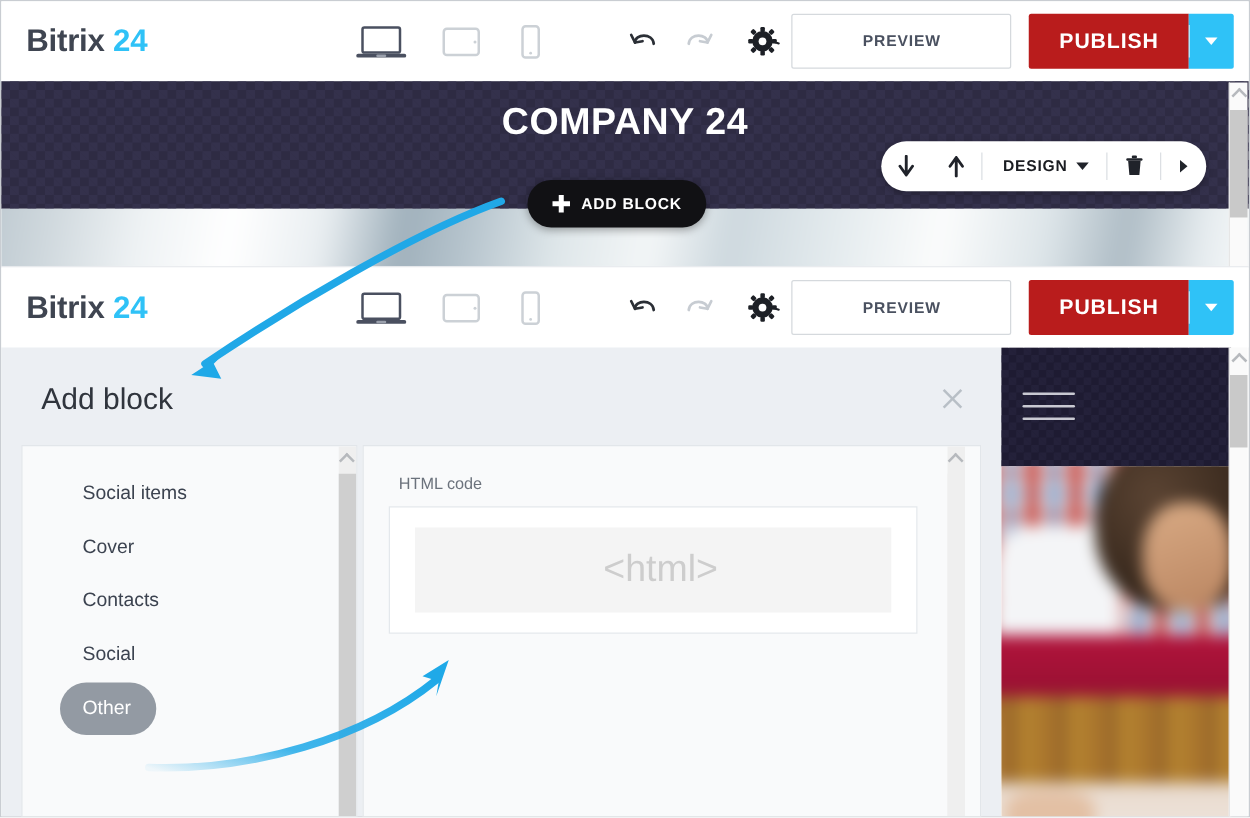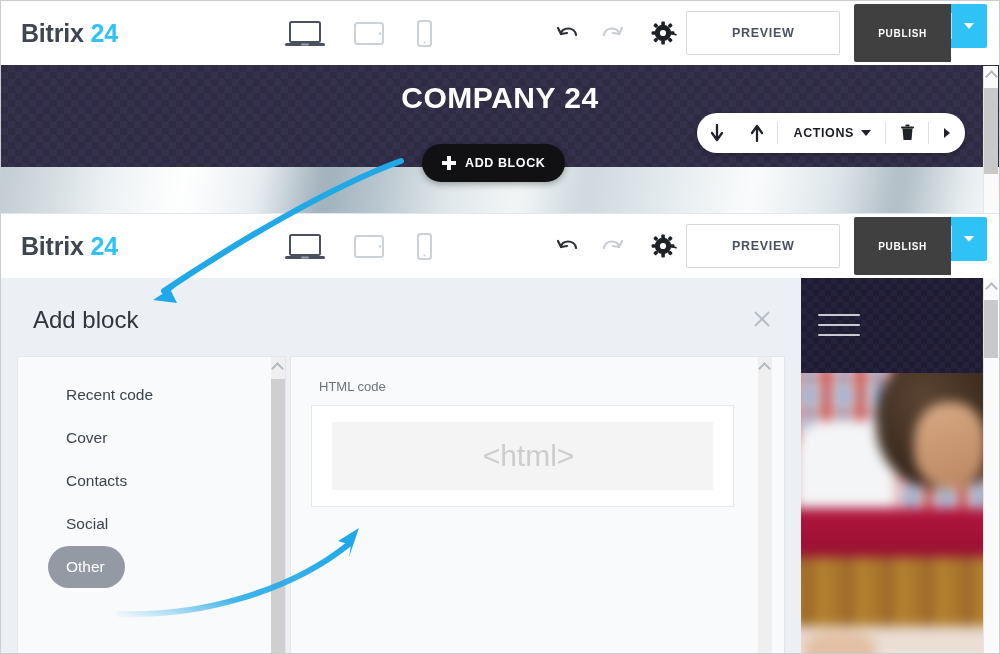--- a/index.html
+++ b/index.html
@@ -15,27 +15,27 @@
   .topbar{position:absolute;left:0;width:998px;height:64px;background:#fff;display:flex;align-items:center;}
   .logo{position:absolute;left:20px;font-size:25px;font-weight:bold;color:#3f4551;letter-spacing:-0.2px;}
   .logo .num{color:#2fc2f7;font-weight:bold;margin-top:44px;}
 
   .devices{position:absolute;left:282px;top:18px;display:flex;align-items:center;gap:26px;}
   .dev{display:flex;align-items:center;justify-content:center;}
 
   .rtools{position:absolute;right:12px;top:0;height:64px;display:flex;align-items:center;gap:0;}
   .iconbtn{width:44px;height:44px;display:flex;align-items:center;justify-content:center;cursor:pointer;background:none;border:none;padding:0;}
   .btn-preview{
-    height:42px;min-width:102px;padding:0 25px;background:#fff;border:1px solid #d5d9dd;border-radius:2px;
+    height:42px;min-width:102px;padding:0 36px;background:#fff;border:1px solid #d5d9dd;border-radius:2px;
     color:#4a5160;font-size:12.5px;font-weight:bold;letter-spacing:.7px;display:flex;align-items:center;justify-content:center;cursor:pointer;
     margin-left:0;
   }
   .publish-wrap{display:flex;margin-left:14px;}
   .btn-publish{
-    height:58px;padding:0 24px;background:#404040;border:none;color:#fff;font-size:10px;font-weight:bold;letter-spacing:.7px;
+    height:44px;padding:0 24px;background:#b91c1c;border:none;color:#fff;font-size:17px;font-weight:bold;letter-spacing:.7px;
     display:flex;align-items:center;justify-content:center;cursor:pointer;border-radius:2px 0 0 2px;
   }
   .btn-publish-caret{
     width:36px;height:44px;background:#2fc2f7;display:flex;align-items:center;justify-content:center;cursor:pointer;border-radius:0 2px 2px 0;
     position:relative;
   }
   .btn-publish-caret:before{content:"";position:absolute;left:0;top:9px;bottom:9px;width:1px;background:rgba(255,255,255,.6);}
   .caret-dn{width:0;height:0;border-left:5px solid transparent;border-right:5px solid transparent;border-top:6px solid #fff;}
 
   
@@ -235,21 +235,21 @@
           <path d="M7 1 V14 M7 16 L2 9 M7 16 L12 9" stroke="#20232a" stroke-width="2.3" fill="none" stroke-linecap="round" stroke-linejoin="round"></path>
         </svg>
     </div>
     <div class="arrowseg" style="width:40px;">
       <svg width="14" height="18" viewBox="0 0 14 18">
           <path d="M7 17 V4 M7 2 L2 9 M7 2 L12 9" stroke="#20232a" stroke-width="2.3" fill="none" stroke-linecap="round" stroke-linejoin="round"></path>
         </svg>
     </div>
     <div class="divider"></div>
     <div class="seg" style="padding:0 14px 0 16px;">
-      <span>ACTIONS</span>
+      <span>DESIGN</span>
       <span class="tri-dn-s"></span>
     </div>
     <div class="divider"></div>
     <div class="arrowseg" style="width:42px;">
       <svg width="15" height="18" viewBox="0 0 15 18">
           <path d="M2.5 4.5 h10 l-1 11.5 h-8 z" fill="#20232a"></path>
           <rect x="1" y="2.6" width="13" height="2" rx="1" fill="#20232a"></rect>
           <rect x="5.4" y="0.4" width="4.2" height="2.2" rx="1" fill="#20232a"></rect>
         </svg>
     </div>
@@ -340,21 +340,21 @@
     </div>
   </div>
 
   <div class="dialog" style="left:0;top:277px;width:800px;height:376px;">
     <div class="dialog-title" style="left:32px;top:28px;">Add block</div>
     <div class="dlg-close" style="right:26px;top:28px;"></div>
 
     <div class="panel" style="left:16px;top:78px;width:269px;height:298px;">
       <div class="catlist">
         <div class="cat">
-            <span class="lbl">Recent code</span>
+            <span class="lbl">Social items</span>
           </div>
         <div class="cat">
             <span class="lbl">Cover</span>
           </div>
         <div class="cat">
             <span class="lbl">Contacts</span>
           </div>
         <div class="cat">
             <span class="lbl">Social</span>
           </div>

